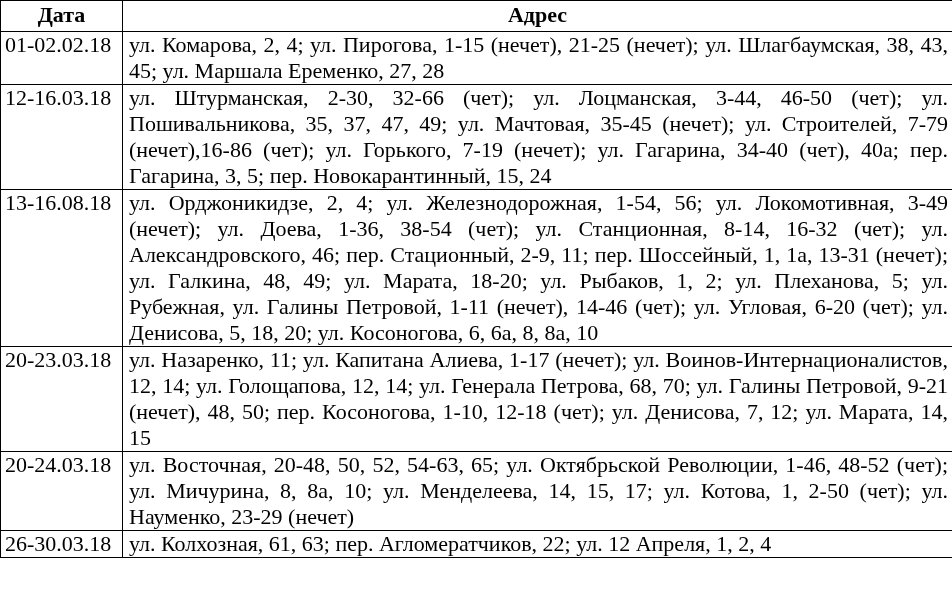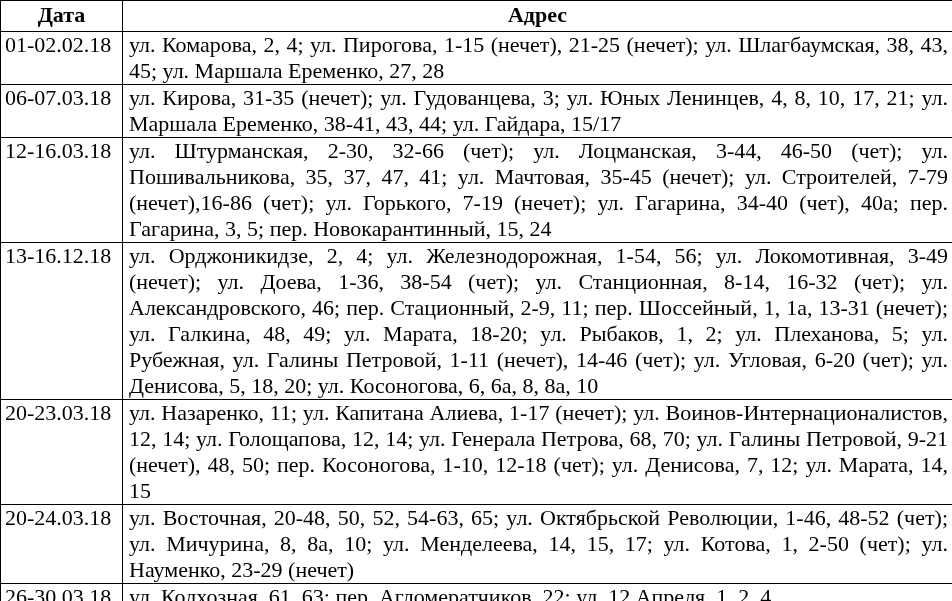--- a/index.html
+++ b/index.html
@@ -52,29 +52,25 @@
       <th>Дата</th>
       <th>Адрес</th>
     </tr>
   </thead>
   <tbody>
     <tr>
       <td class="date-cell">01-02.02.18</td>
       <td class="address-cell">ул. Комарова, 2, 4; ул. Пирогова, 1-15 (нечет), 21-25 (нечет); ул. Шлагбаумская, 38, 43, 45; ул. Маршала Еременко, 27, 28</td>
     </tr>
     <tr>
-      <td class="date-cell">06-07.03.18</td>
-      <td class="address-cell">ул. Кирова, 31-35 (нечет); ул. Гудованцева, 3; ул. Юных Ленинцев, 4, 8, 10, 17, 21; ул. Маршала Еременко, 38-41, 43, 44; ул. Гайдара, 15/17</td>
+      <td class="date-cell">12-16.03.18</td>
+      <td class="address-cell">ул. Штурманская, 2-30, 32-66 (чет); ул. Лоцманская, 3-44, 46-50 (чет); ул. Пошивальникова, 35, 37, 47, 49; ул. Мачтовая, 35-45 (нечет); ул. Строителей, 7-79 (нечет),16-86 (чет); ул. Горького, 7-19 (нечет); ул. Гагарина, 34-40 (чет), 40а; пер. Гагарина, 3, 5; пер. Новокарантинный, 15, 24</td>
     </tr>
     <tr>
-      <td class="date-cell">12-16.03.18</td>
-      <td class="address-cell">ул. Штурманская, 2-30, 32-66 (чет); ул. Лоцманская, 3-44, 46-50 (чет); ул. Пошивальникова, 35, 37, 47, 41; ул. Мачтовая, 35-45 (нечет); ул. Строителей, 7-79 (нечет),16-86 (чет); ул. Горького, 7-19 (нечет); ул. Гагарина, 34-40 (чет), 40а; пер. Гагарина, 3, 5; пер. Новокарантинный, 15, 24</td>
-    </tr>
-    <tr>
-      <td class="date-cell">13-16.12.18</td>
+      <td class="date-cell">13-16.08.18</td>
       <td class="address-cell">ул. Орджоникидзе, 2, 4; ул. Железнодорожная, 1-54, 56; ул. Локомотивная, 3-49 (нечет); ул. Доева, 1-36, 38-54 (чет); ул. Станционная, 8-14, 16-32 (чет); ул. Александровского, 46; пер. Стационный, 2-9, 11; пер. Шоссейный, 1, 1а, 13-31 (нечет); ул. Галкина, 48, 49; ул. Марата, 18-20; ул. Рыбаков, 1, 2; ул. Плеханова, 5; ул. Рубежная, ул. Галины Петровой, 1-11 (нечет), 14-46 (чет); ул. Угловая, 6-20 (чет); ул. Денисова, 5, 18, 20; ул. Косоногова, 6, 6а, 8, 8а, 10</td>
     </tr>
     <tr>
       <td class="date-cell">20-23.03.18</td>
       <td class="address-cell">ул. Назаренко, 11; ул. Капитана Алиева, 1-17 (нечет); ул. Воинов-Интернационалистов, 12, 14; ул. Голощапова, 12, 14; ул. Генерала Петрова, 68, 70; ул. Галины Петровой, 9-21 (нечет), 48, 50; пер. Косоногова, 1-10, 12-18 (чет); ул. Денисова, 7, 12; ул. Марата, 14, 15</td>
     </tr>
     <tr>
       <td class="date-cell">20-24.03.18</td>
       <td class="address-cell">ул. Восточная, 20-48, 50, 52, 54-63, 65; ул. Октябрьской Революции, 1-46, 48-52 (чет); ул. Мичурина, 8, 8а, 10; ул. Менделеева, 14, 15, 17; ул. Котова, 1, 2-50 (чет); ул. Науменко, 23-29 (нечет)</td>
     </tr>

